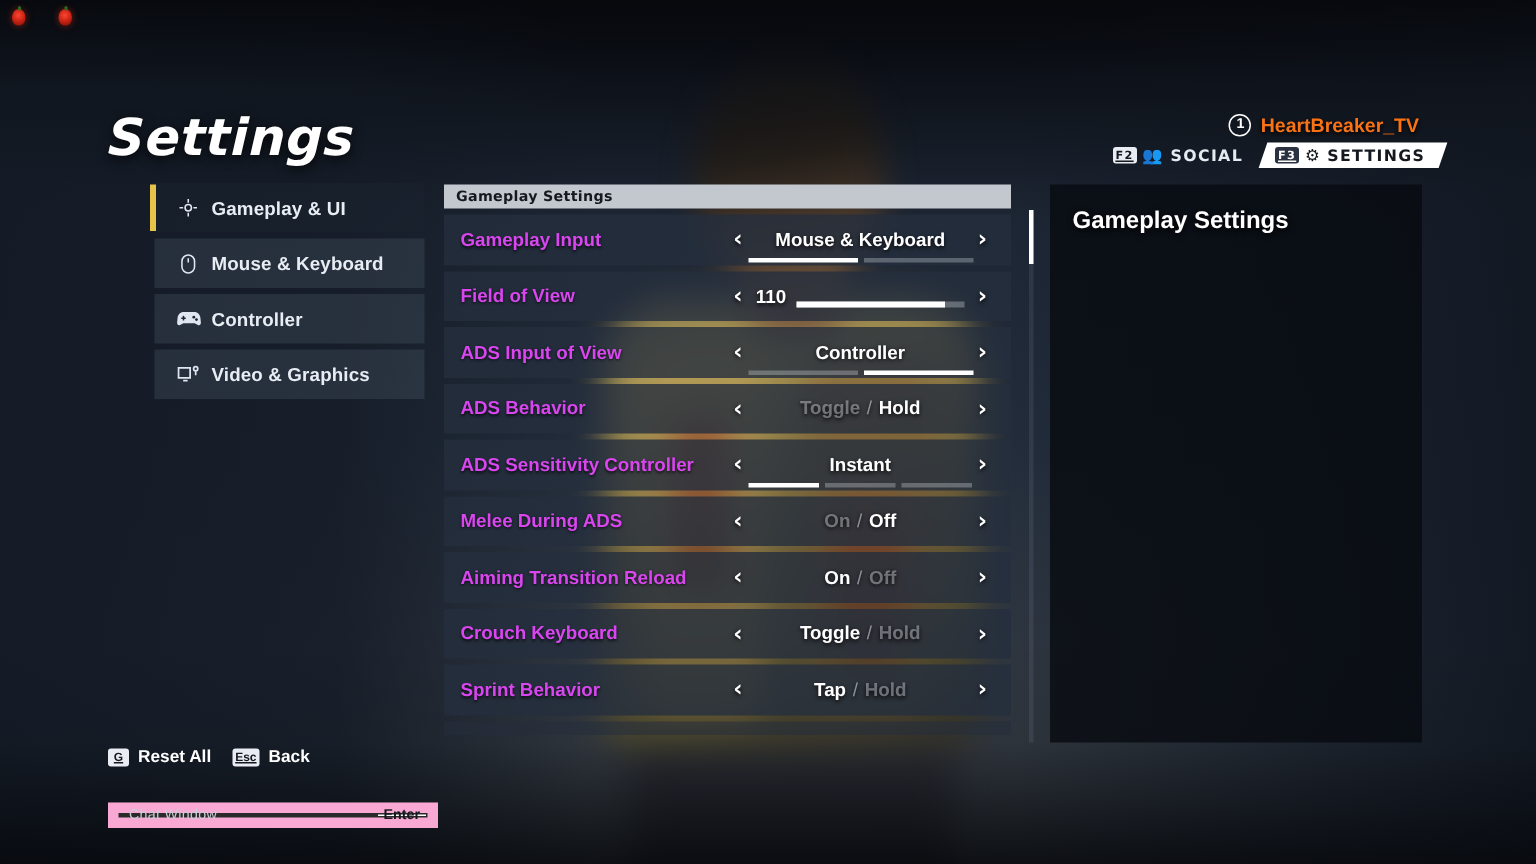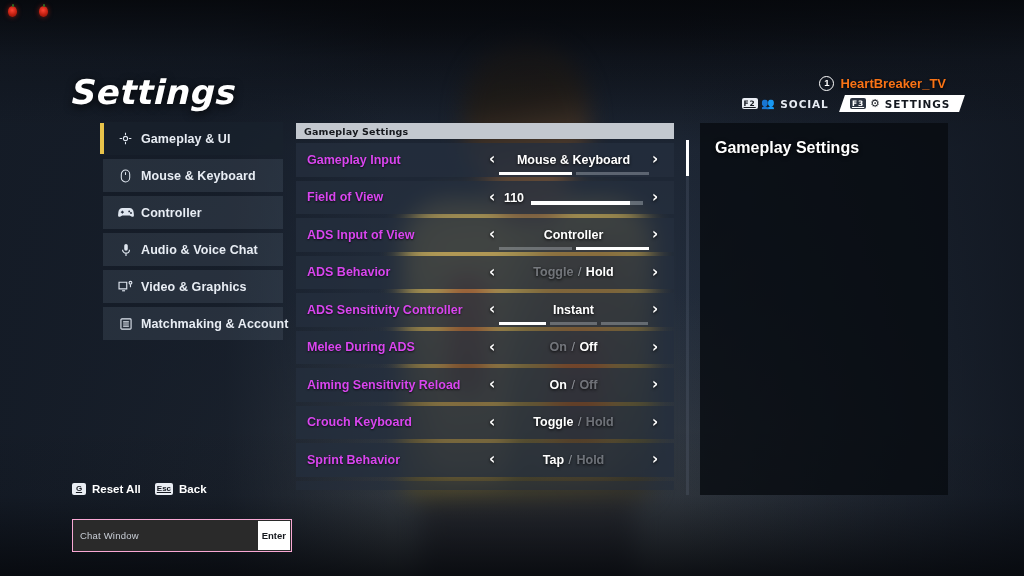--- a/index.html
+++ b/index.html
@@ -216,22 +216,22 @@
     color:#ffffff; font-size:16px; font-weight:700;
     padding:16px 0 0 15px; text-shadow:0 1px 4px #000;
   }
 
   
   #footer { position:absolute; left:72px; bottom:24px; width:220px; }
   #hints { display:flex; align-items:center; gap:14px; margin-bottom:6px; }
   .hint { display:flex; align-items:center; gap:6px; color:#ffffff; font-size:11.5px; font-weight:700; }
   .hint .keycap { min-width:14px; height:12px; line-height:12px; font-size:8px; }
   #chatbar {
-    position:relative; height:33px; background:#2a2a2a;
-    border:1px solid #f9a8d4; display:flex; align-items:center;margin-top:24px;
+    position:relative; height:17px; background:#2a2a2a;
+    border:7px solid #f9a8d4; display:flex; align-items:center;margin-top:24px;
   }
   #chat-placeholder { color:#c9ced6; font-size:9.5px; padding-left:7px; letter-spacing:.2px; }
   #chat-enter {
     position:absolute; right:1px; top:1px; bottom:1px;
     padding:0 4px; background:#ffffff; color:#15181d;
     font-size:9.5px; font-weight:700; display:flex; align-items:center;
   }
 </style>
 </head>
 <body>
@@ -304,47 +304,29 @@
           <circle cx="12.6" cy="4.8" r="1.05" fill="#1d2635"></circle>
           <circle cx="14.6" cy="6.6" r="1.05" fill="#1d2635"></circle>
           <rect x="3.1" y="5.0" width="3.6" height="1.15" rx=".5" fill="#1d2635"></rect>
           <rect x="4.3" y="3.8" width="1.15" height="3.6" rx=".5" fill="#1d2635"></rect>
         </svg>
       </span>
       <span class="side-label">Controller</span>
     </div>
     <div class="side-item">
       <span class="side-ico">
-        <svg width="10" height="14" viewBox="0 0 10 15" fill="none" stroke="currentColor" stroke-width="1.25">
-          <rect x="3.1" y="1" width="3.8" height="7.2" rx="1.9" fill="currentColor" stroke="none"></rect>
-          <path d="M1.3 7.2a3.7 3.7 0 0 0 7.4 0M5 11v3"></path>
-        </svg>
-      </span>
-      <span class="side-label">Audio &amp; Voice Chat</span>
-    </div>
-    <div class="side-item">
-      <span class="side-ico">
         <svg width="16" height="13" viewBox="0 0 17 14" fill="none" stroke="currentColor" stroke-width="1.25">
           <path d="M1 2.4h8.3v7.2H1z"></path>
           <path d="M4.3 11.6h3.2"></path>
           <circle cx="13.3" cy="3.0" r="1.5"></circle>
           <path d="M13.3 4.8v3.0"></path>
         </svg>
       </span>
       <span class="side-label">Video &amp; Graphics</span>
     </div>
-    <div class="side-item">
-      <span class="side-ico">
-        <svg width="12" height="12" viewBox="0 0 13 13" fill="none" stroke="currentColor" stroke-width="1.2">
-          <rect x="1" y="1" width="11" height="11" rx="1"></rect>
-          <path d="M3.4 4.2h6.2M3.4 6.5h6.2M3.4 8.8h6.2"></path>
-        </svg>
-      </span>
-      <span class="side-label">Matchmaking &amp; Account</span>
-    </div>
   </div>
 
 <div id="settings-panel">
   <div id="section-header">Gameplay Settings</div>
   <div id="rows">
       <div class="srow">
         <div class="srow-label">Gameplay Input</div>
         <div class="arrow">‹</div>
         <div class="srow-value"><span>Mouse &amp; Keyboard</span><div class="segs">
             <div class="seg on"></div>
@@ -388,21 +370,21 @@
           </div></div>
         <div class="arrow">›</div>
       </div>
       <div class="srow">
         <div class="srow-label">Melee During ADS</div>
         <div class="arrow">‹</div>
         <div class="srow-value"><span class="muted">On</span> <span class="sep">/</span> <span>Off</span></div>
         <div class="arrow">›</div>
       </div>
       <div class="srow">
-        <div class="srow-label">Aiming Sensitivity Reload</div>
+        <div class="srow-label">Aiming Transition Reload</div>
         <div class="arrow">‹</div>
         <div class="srow-value"><span>On</span> <span class="sep">/</span> <span class="muted">Off</span></div>
         <div class="arrow">›</div>
       </div>
       <div class="srow">
         <div class="srow-label">Crouch Keyboard</div>
         <div class="arrow">‹</div>
         <div class="srow-value"><span>Toggle</span> <span class="sep">/</span> <span class="muted">Hold</span></div>
         <div class="arrow">›</div>
       </div>

